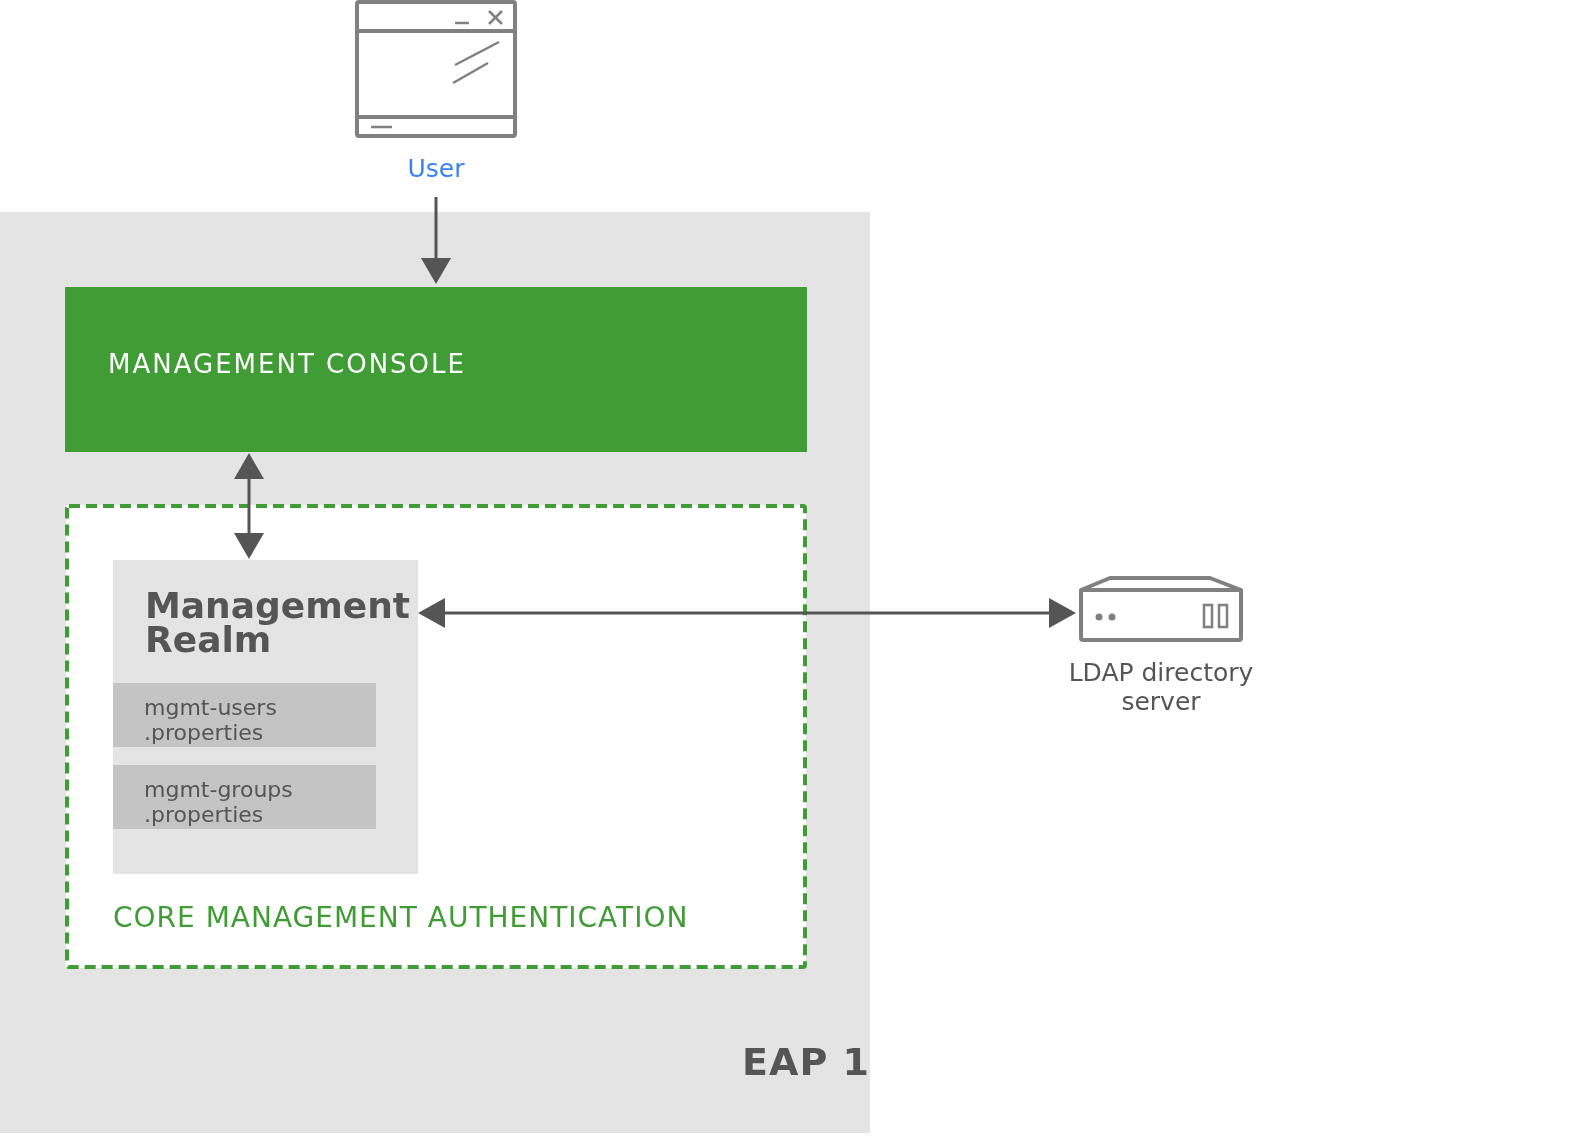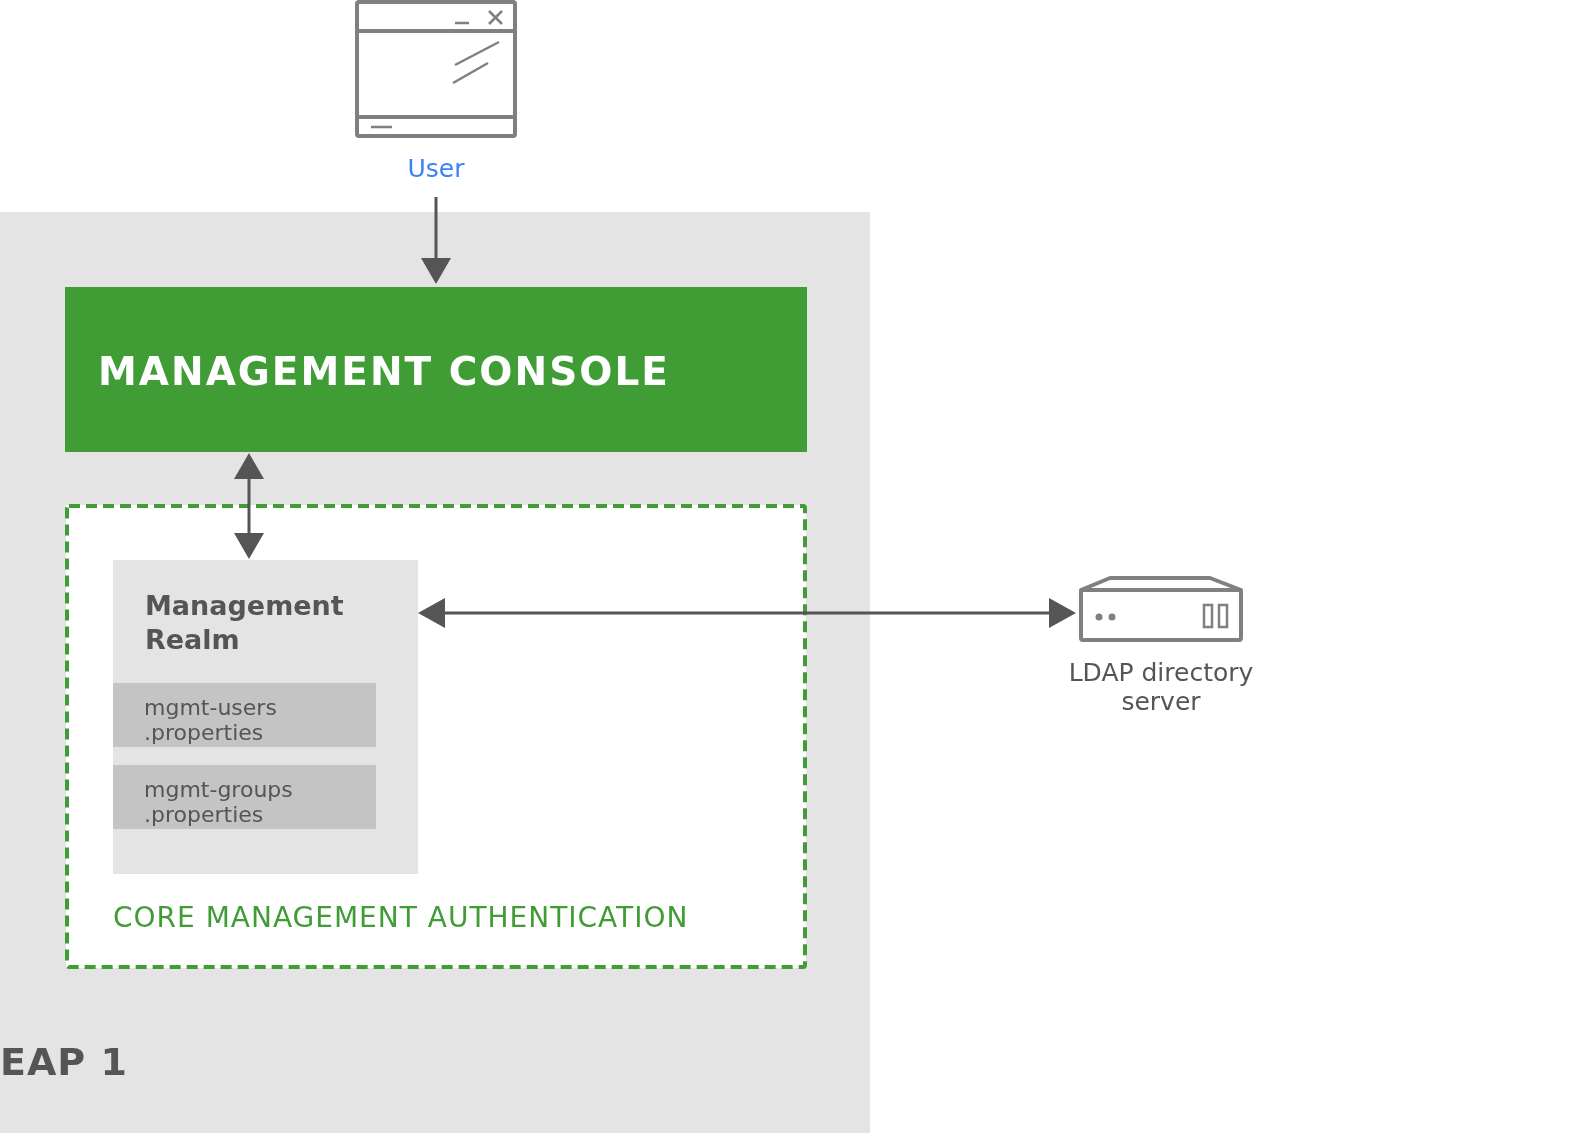--- a/index.html
+++ b/index.html
@@ -1,34 +1,34 @@
 <!DOCTYPE html>
 <html><head>
 <meta charset="utf-8">
 <style>
   html, body { margin: 0; padding: 0; background: #ffffff; }
   body { width: 1583px; height: 1144px; position: relative; overflow: hidden;
          font-family: "DejaVu Sans", "Liberation Sans", sans-serif; }
   .abs { position: absolute; }
   #eap-panel { left: 0; top: 212px; width: 870px; height: 921px; background: #e4e4e4; }
   #console-box { left: 65px; top: 287px; width: 742px; height: 165px; background: #409c35; }
-  #console-label { left: 98px; top: 349px; color: #ffffff; font-weight: bold;
-                   font-size: 39px; letter-spacing: 2px; white-space: nowrap; }
+  #console-label { left: 108px; top: 349px; color: #ffffff; font-weight: normal;
+                   font-size: 26px; letter-spacing: 2px; white-space: nowrap; }
   #auth-box { left: 66px; top: 505px; width: 740px; height: 463px; background: #ffffff; }
   #realm-box { left: 113px; top: 560px; width: 305px; height: 314px; background: #e4e4e4; }
   #realm-title { left: 145px; top: 589px; color: #555555; font-weight: bold;
-                 font-size: 27px; line-height: 34px; width: 260px; }
+                 font-size: 36px; line-height: 34px; width: 260px; }
   .file-box { left: 113px; width: 263px; height: 64px; background: #c4c4c4; }
   #file-users { top: 683px; }
   #file-groups { top: 765px; }
   .file-label { position: absolute; left: 31px; top: 12px; color: #555555;
                 font-size: 22px; line-height: 25px; white-space: pre-line; }
   #auth-label { left: 113px; top: 901px; color: #409c35; font-weight: normal;
                 font-size: 28px; letter-spacing: 1px; white-space: nowrap; }
-  #eap-label { left: 0; width: 870px; top: 1040px; text-align: left; color: #555555;
+  #eap-label { left: 0; width: 870px; top: 1040px; text-align: right; color: #555555;
                font-weight: bold; font-size: 38px; letter-spacing: 1px; }
   #user-label { left: 376px; width: 120px; top: 154px; text-align: center;
                 color: #3b82f6; font-size: 25px; }
   #ldap-label { left: 1040px; width: 242px; top: 658px; text-align: center;
                 color: #555555; font-size: 25px; line-height: 29px; }
   svg.overlay { position: absolute; left: 0; top: 0; }
 </style>
 </head>
 <body>
 

